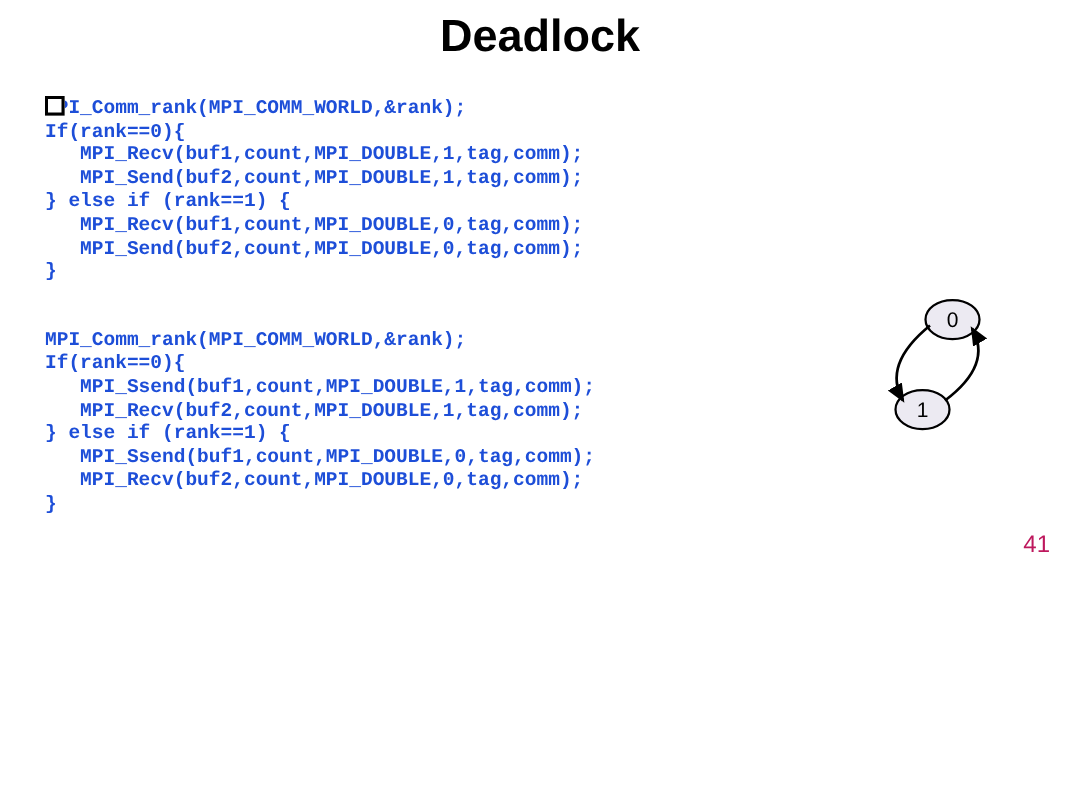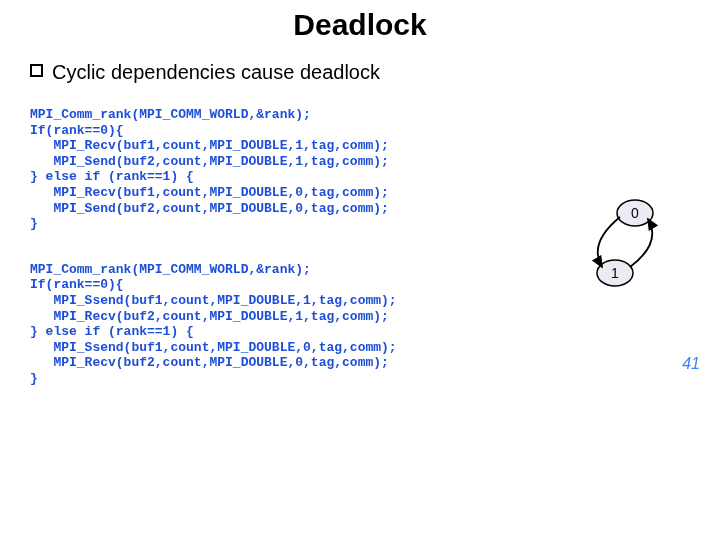--- a/index.html
+++ b/index.html
@@ -62,37 +62,35 @@
     right: 50px;
     top: 195px;
     width: 110px;
     height: 100px;
   }
   .page-num {
     position: absolute;
     right: 20px;
     bottom: 14px;
     font-size: 16px;
-    color: #3b82f6;
-    font-style: italic;
+    color: #be185d;
   }
 </style>
 </head>
 <body>
 <div class="slide">
 
   <div class="title">Deadlock</div>
 
   <div class="bullets">
     <div class="bullet-row">
       <span class="bullet-square"></span>
     </div>
     <div class="bullet-row">
       <span class="bullet-square"></span>
-      <span>Cyclic dependencies cause deadlock</span>
     </div>
   </div>
 
   <div class="code block1">MPI_Comm_rank(MPI_COMM_WORLD,&amp;rank);
 If(rank==0){
    MPI_Recv(buf1,count,MPI_DOUBLE,1,tag,comm);
    MPI_Send(buf2,count,MPI_DOUBLE,1,tag,comm);
 } else if (rank==1) {
    MPI_Recv(buf1,count,MPI_DOUBLE,0,tag,comm);
    MPI_Send(buf2,count,MPI_DOUBLE,0,tag,comm);

